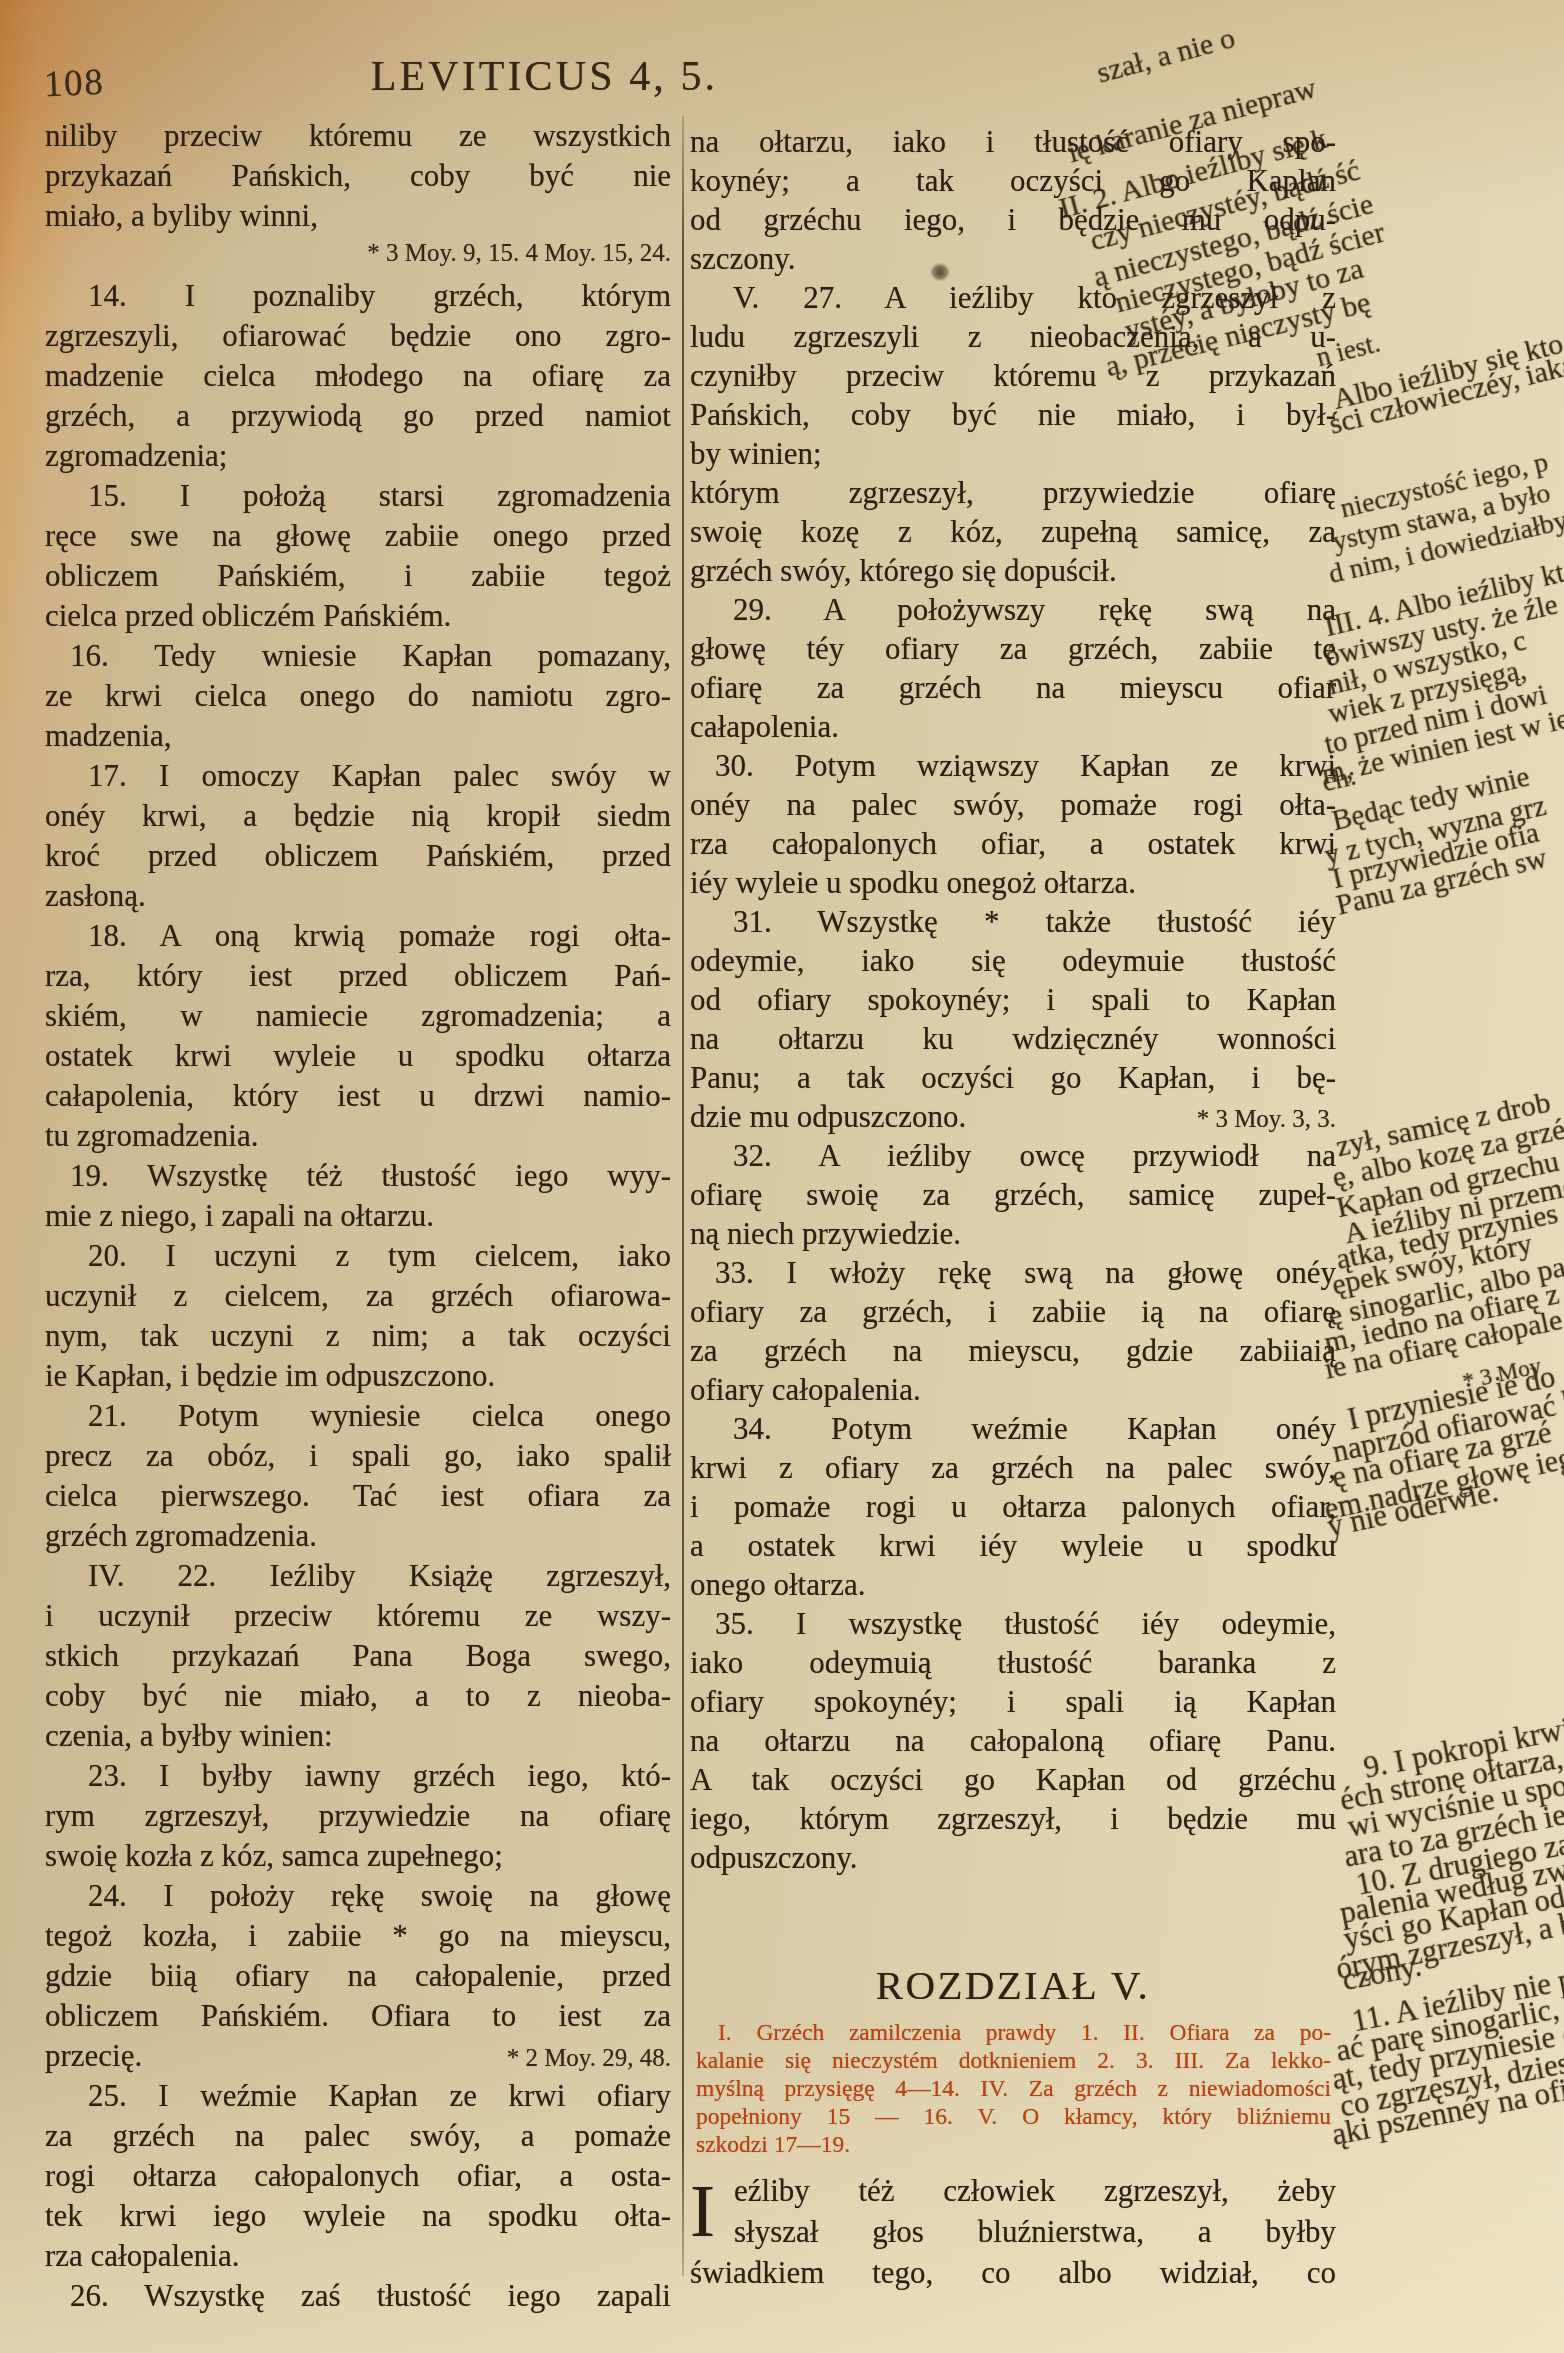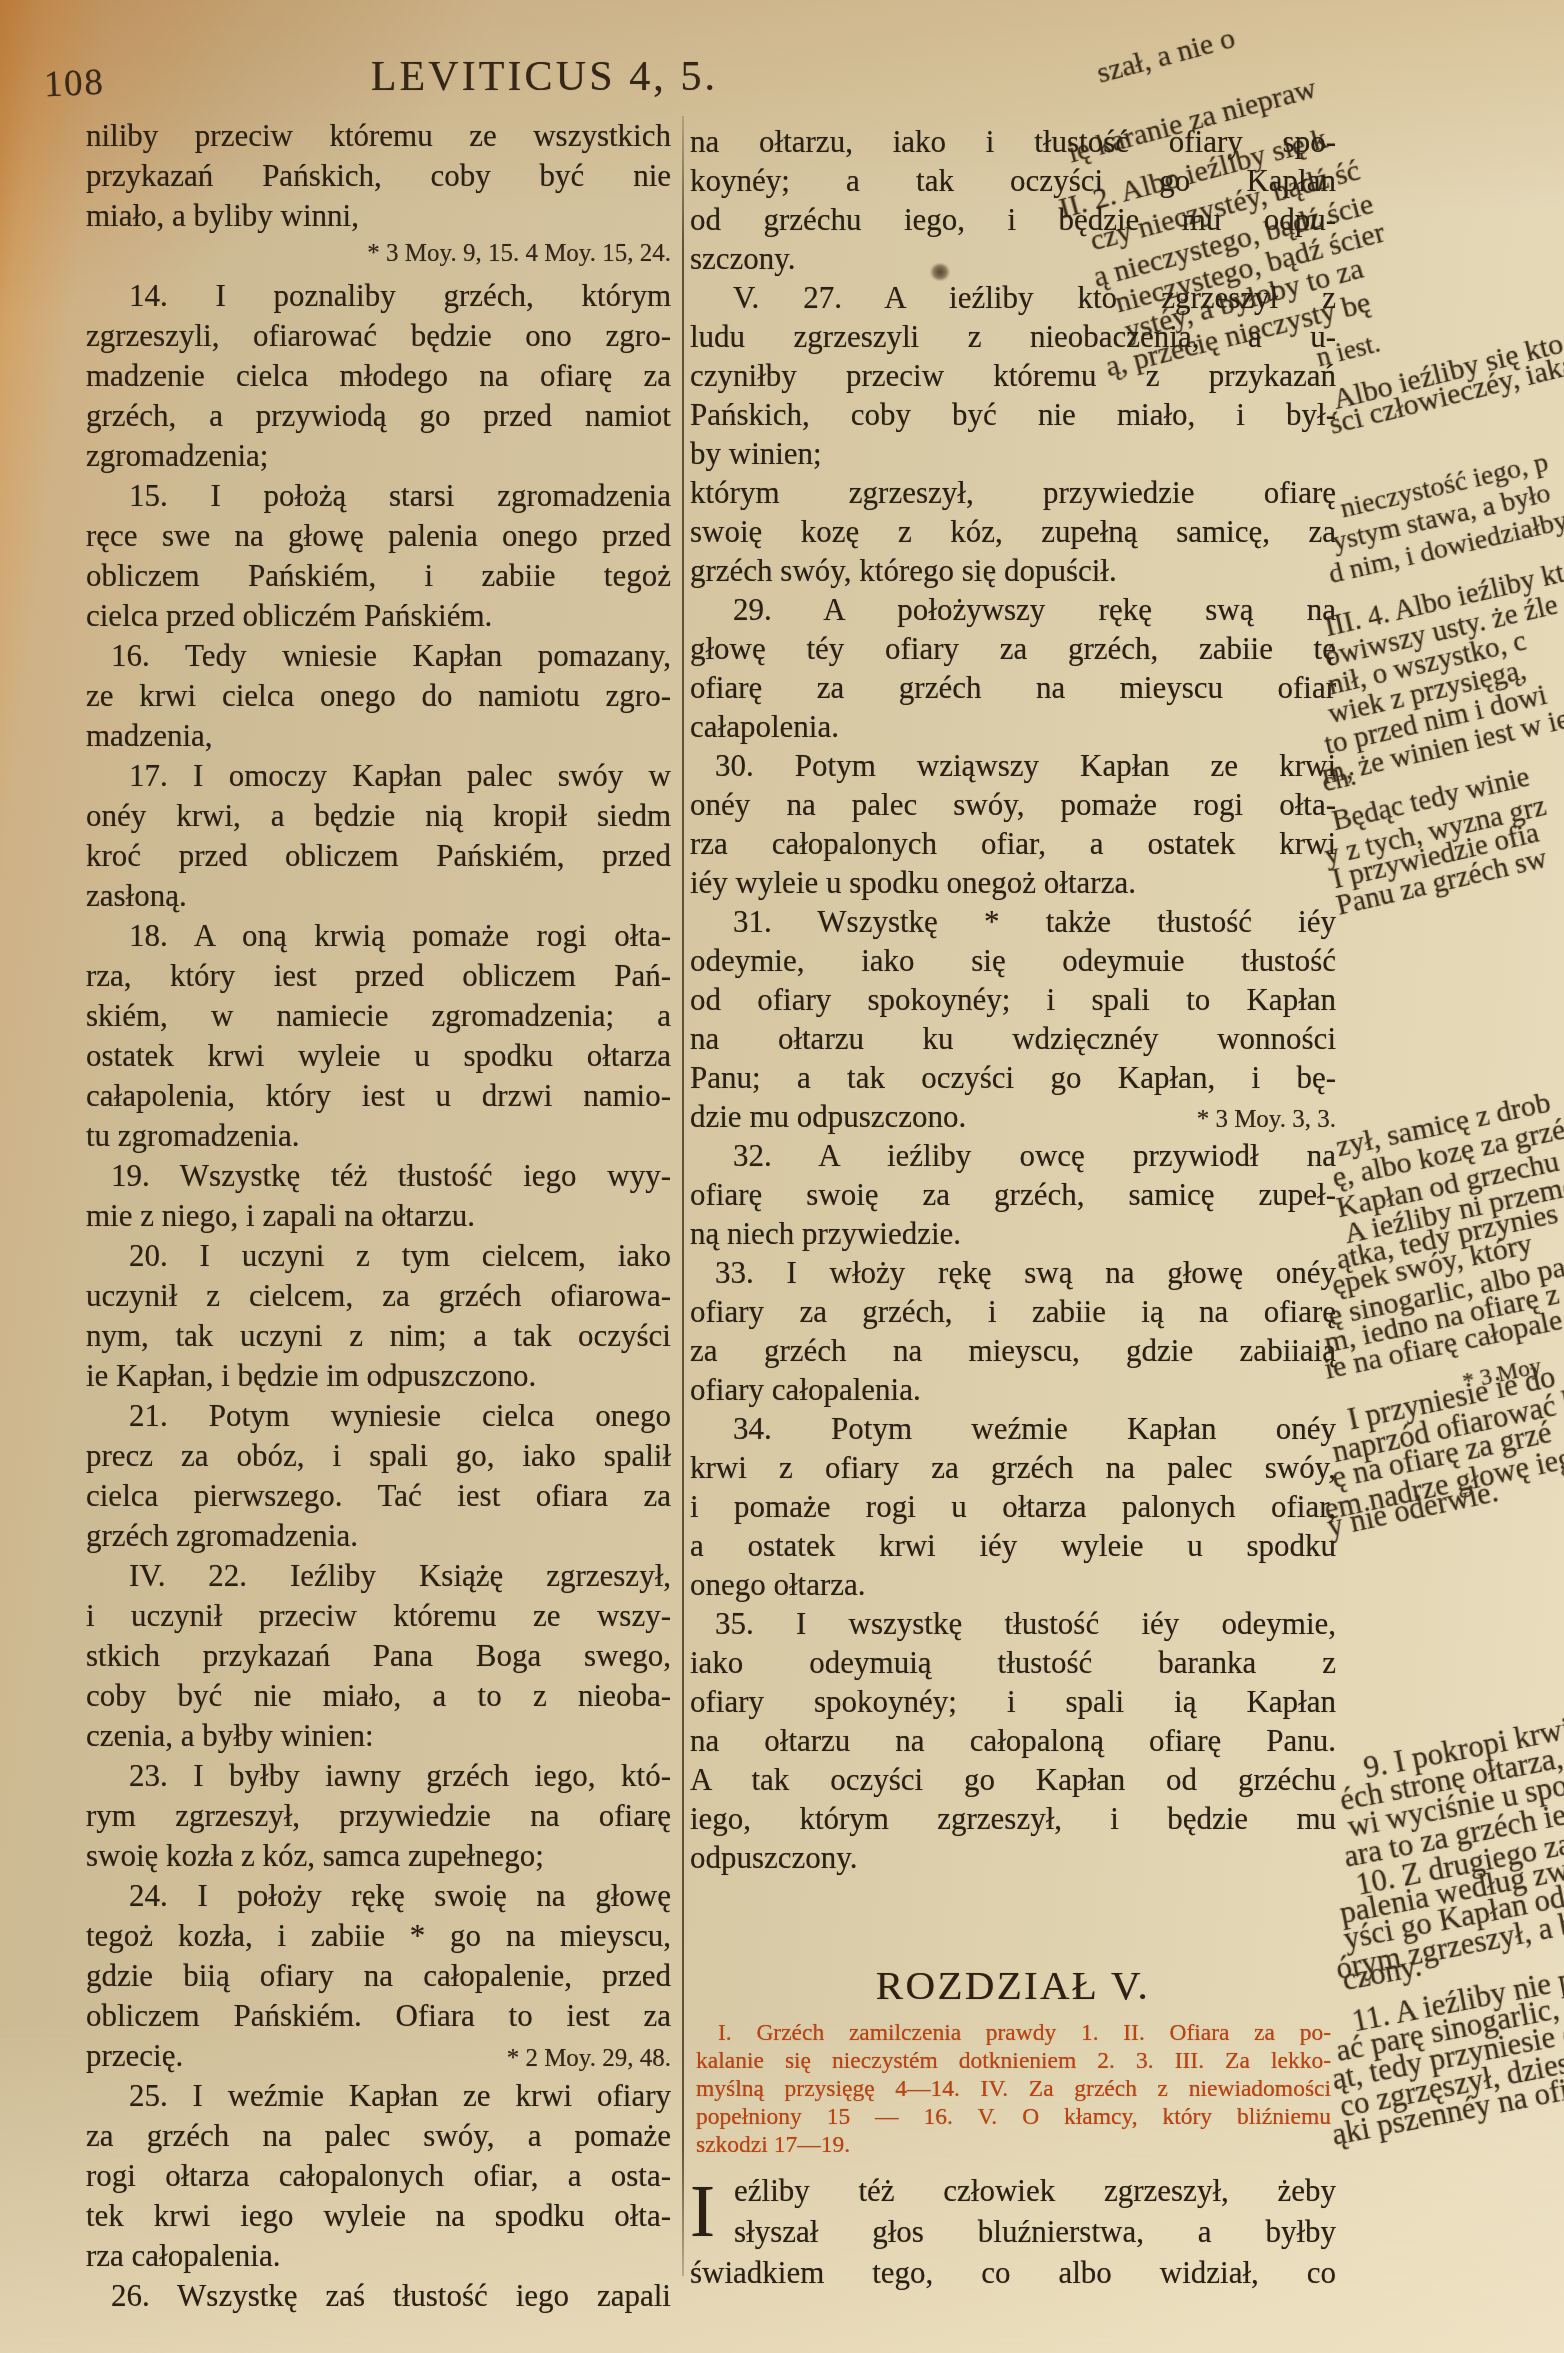--- a/index.html
+++ b/index.html
@@ -20,21 +20,21 @@
   }
   #page-header{
     position:absolute;left:0;top:52px;width:1089px;text-align:center;
     font-size:42px;letter-spacing:3.1px;color:#352617;
     text-shadow:0 0 0.8px rgba(53,38,23,.6);
   }
   
   .col{position:absolute;color:#2b2014;font-size:31px;text-shadow:0 0 0.8px rgba(43,32,20,.5);}
   #col1{left:45px;top:119px;width:626px;}
   #col2{left:690px;top:125px;width:646px;}
-  #col1 .line{height:40px;margin-left:41px;}
+  #col1 .line{height:40px;}
   #col2 .line{height:39px;}
   .line{
     display:block;white-space:normal;overflow:visible;
     text-align:justify;text-align-last:justify;line-height:1.12;
   }
   .line.end{text-align-last:left;}
   .line.ind{text-indent:43px;}
   .line.ind2{text-indent:25px;}
   .line.noteline{display:flex;justify-content:flex-end;align-items:baseline;text-align-last:auto;}
   .note{font-size:25px;color:#34271a;white-space:nowrap;margin-left:auto;}
@@ -154,21 +154,21 @@
     <div class="line noteline">
       <span></span>
       <span class="note">* 3 Moy. 9, 15.  4 Moy. 15, 24.</span>
     </div>
     <div class="line ind">14. I poznaliby grzéch, którym</div>
     <div class="line">zgrzeszyli, ofiarować będzie ono zgro-</div>
     <div class="line">madzenie cielca młodego na ofiarę za</div>
     <div class="line">grzéch, a przywiodą go przed namiot</div>
     <div class="line end">zgromadzenia;</div>
     <div class="line ind">15. I położą starsi zgromadzenia</div>
-    <div class="line">ręce swe na głowę palenia onego przed</div>
+    <div class="line">ręce swe na głowę zabiie onego przed</div>
     <div class="line">obliczem Pańskiém, i zabiie tegoż</div>
     <div class="line end">cielca przed obliczém Pańskiém.</div>
     <div class="line ind2">16. Tedy wniesie Kapłan pomazany,</div>
     <div class="line">ze krwi cielca onego do namiotu zgro-</div>
     <div class="line end">madzenia,</div>
     <div class="line ind">17. I omoczy Kapłan palec swóy w</div>
     <div class="line">onéy krwi, a będzie nią kropił siedm</div>
     <div class="line">kroć przed obliczem Pańskiém, przed</div>
     <div class="line end">zasłoną.</div>
     <div class="line ind">18. A oną krwią pomaże rogi ołta-</div>

